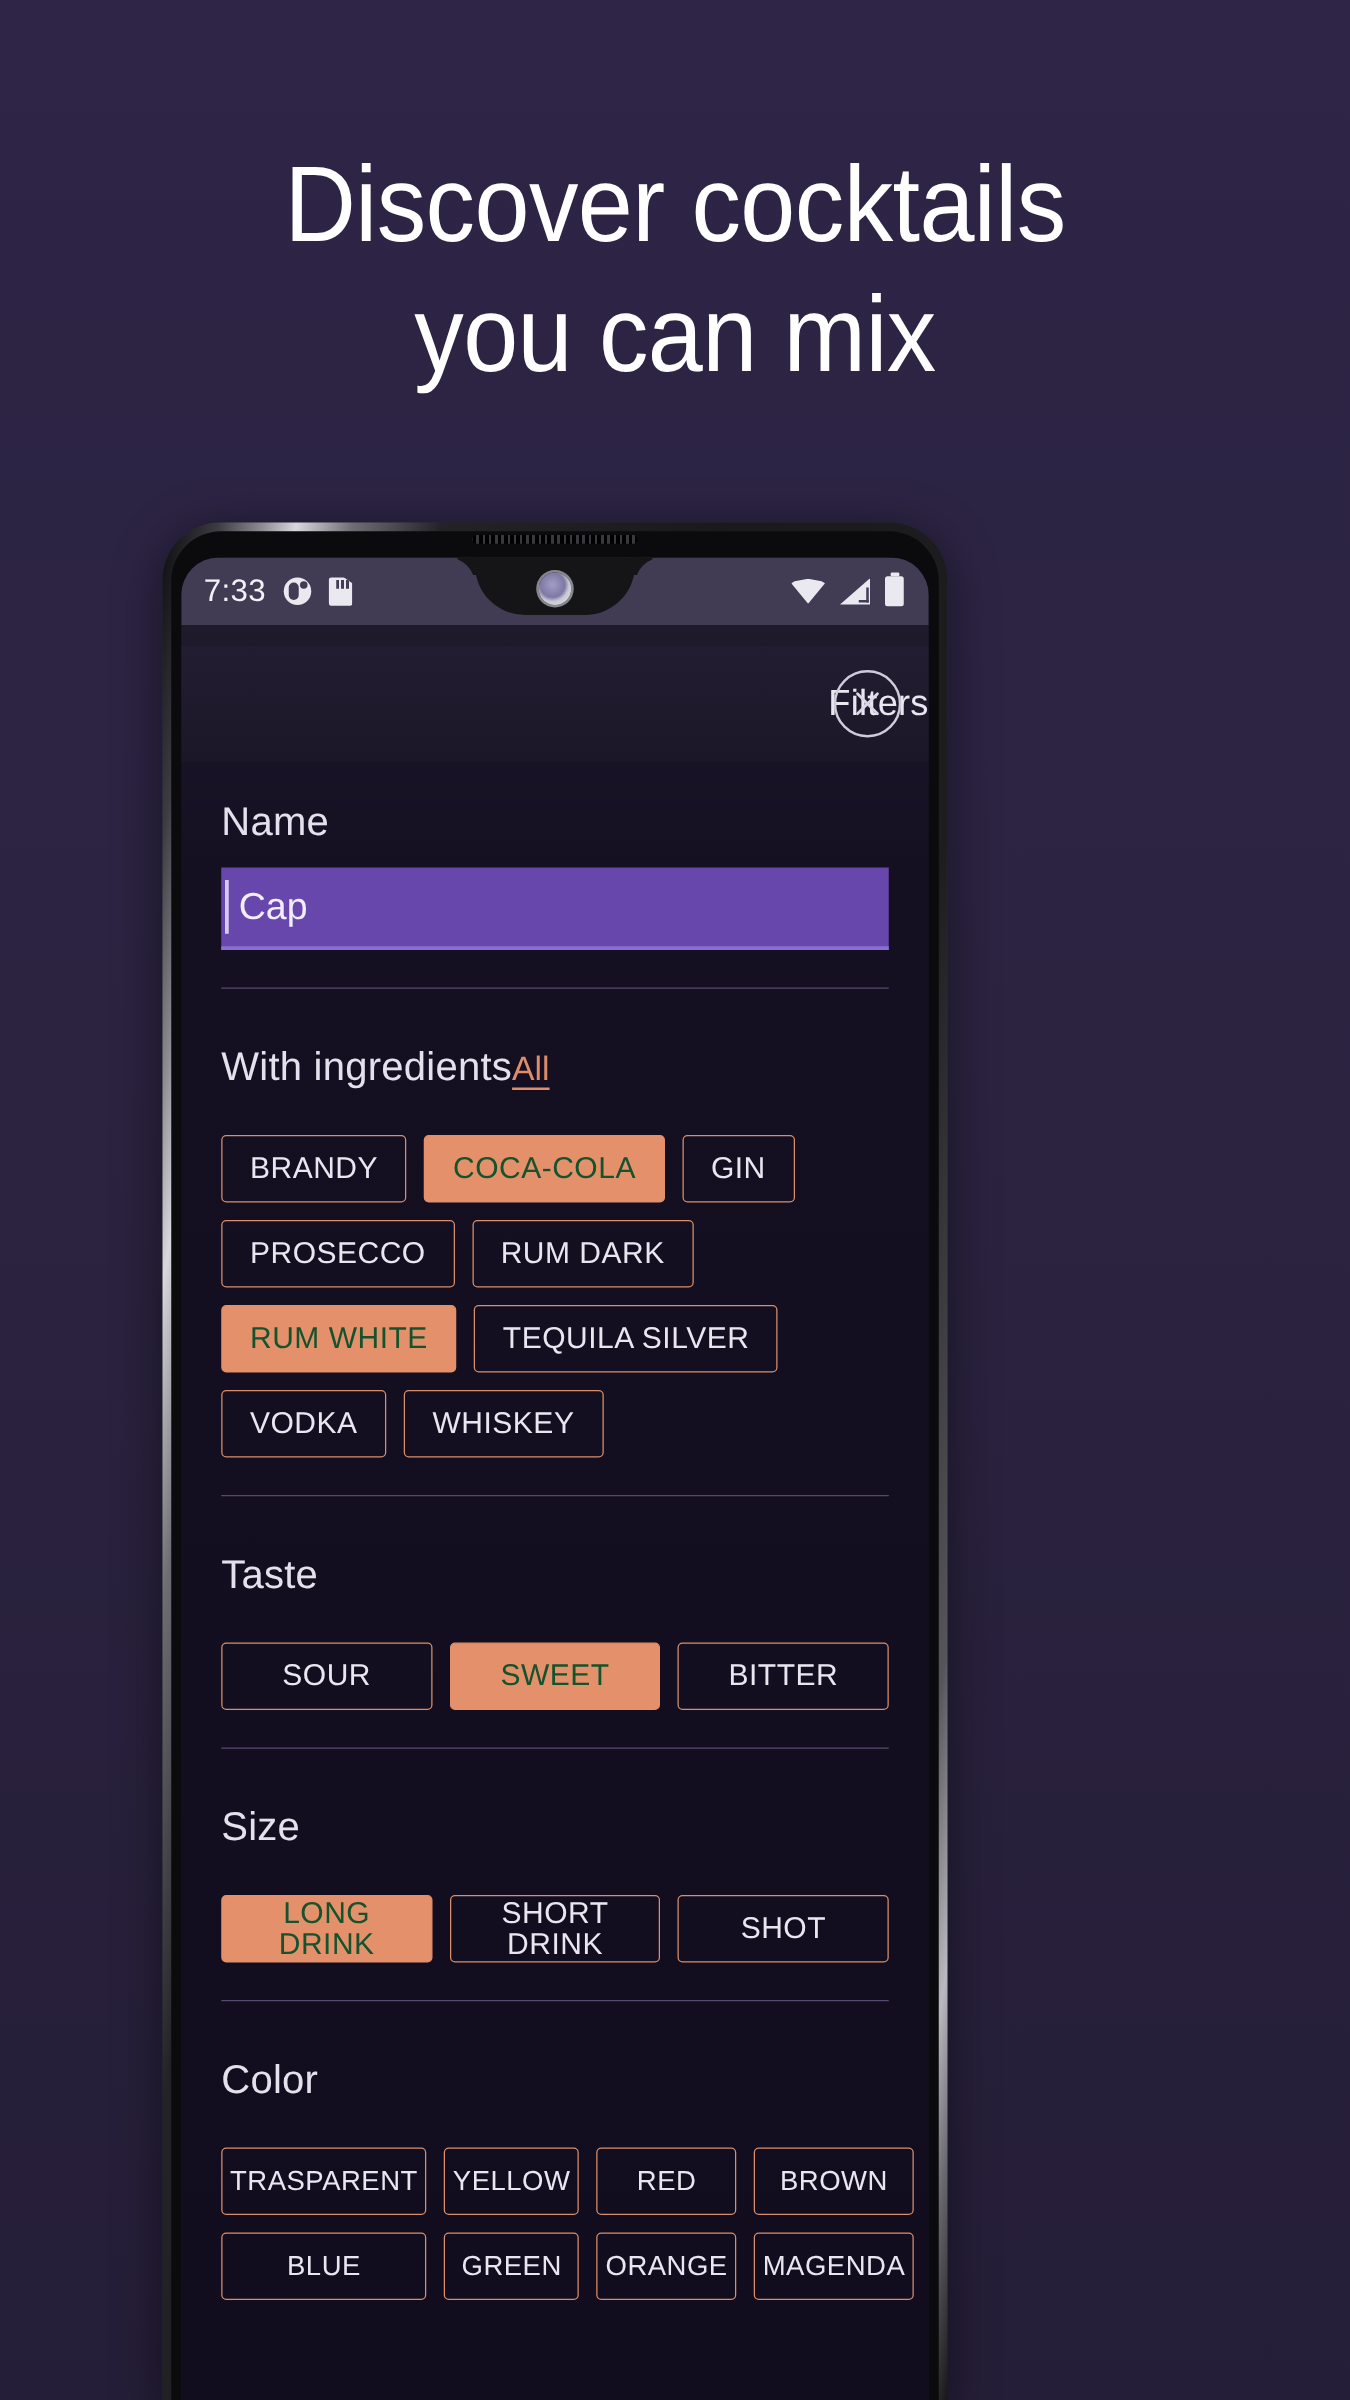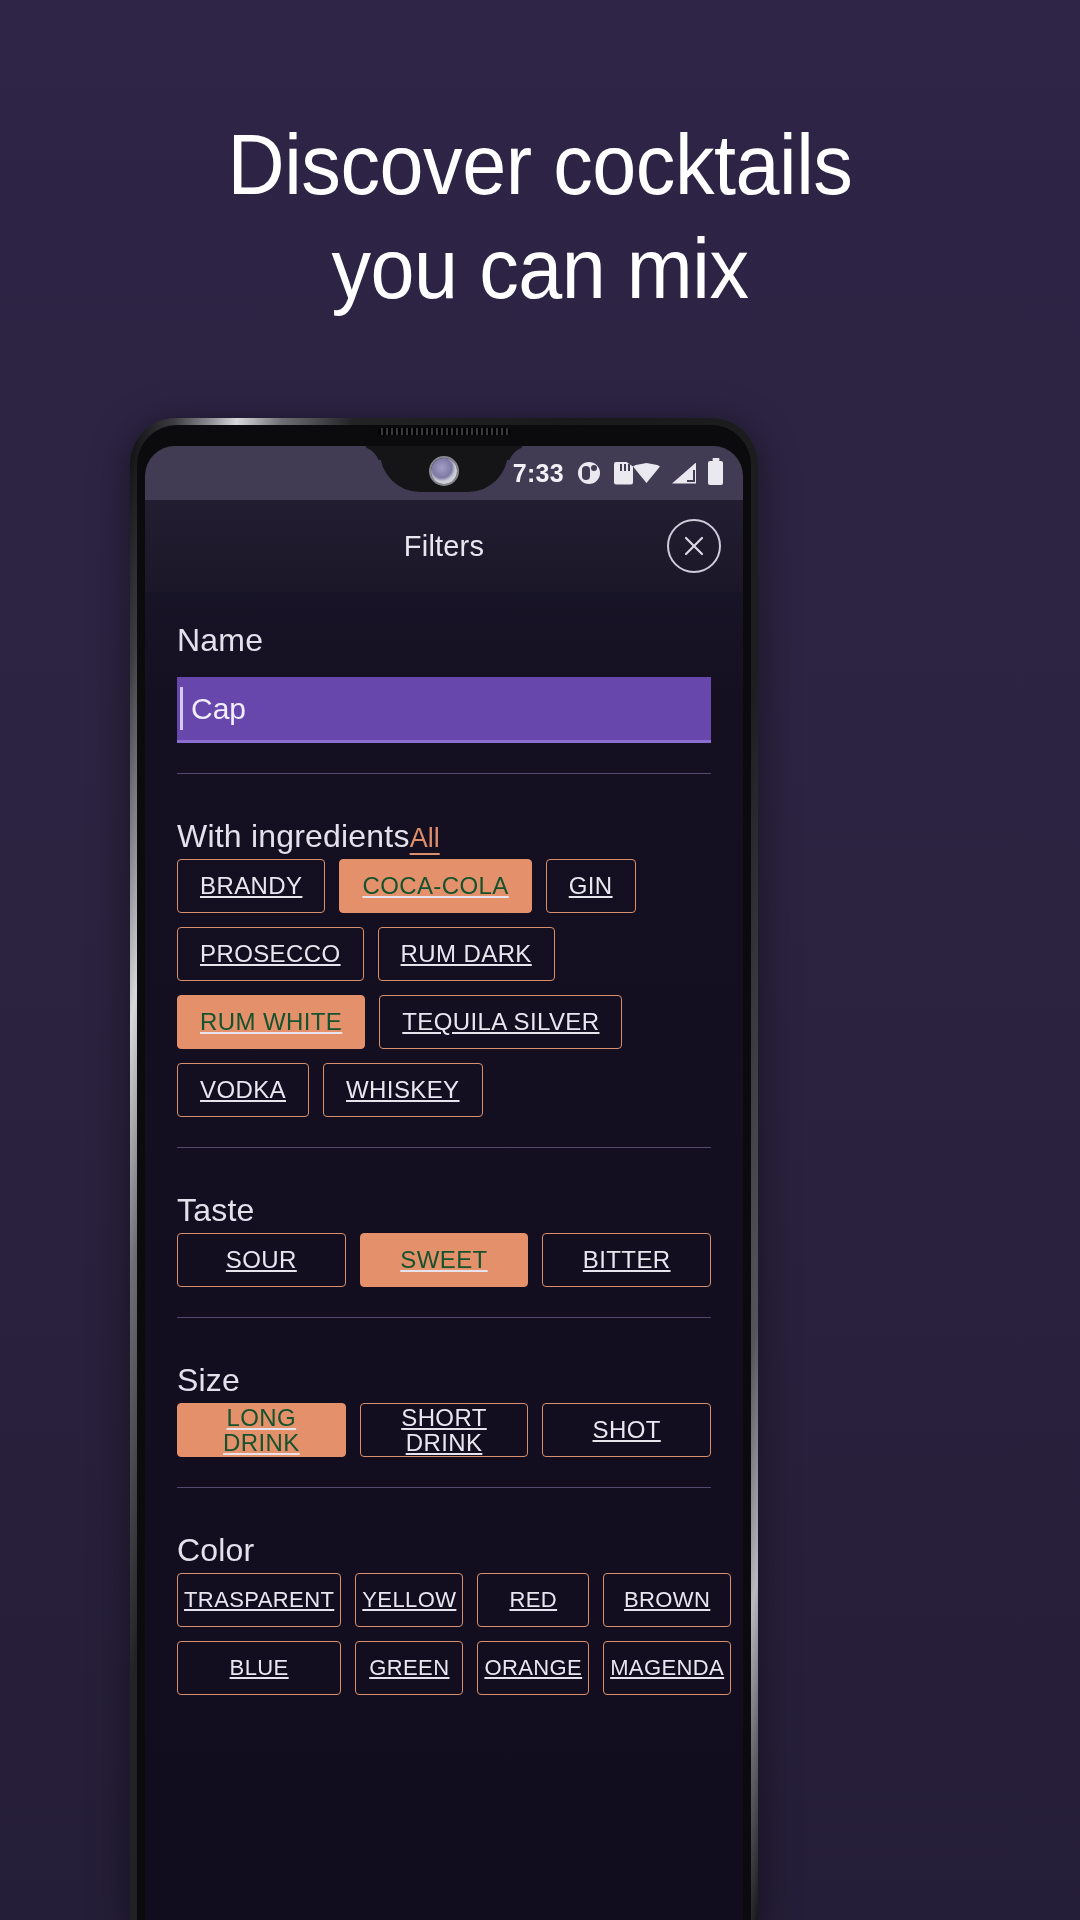--- a/index.html
+++ b/index.html
@@ -136,24 +136,23 @@
   }
 
   
   .statusbar {
     position: relative;
     z-index: 10;
     height: 54px;
     padding: 0 20px 0 18px;
     display: flex;
     align-items: center;
-    justify-content: flex-end;
+    justify-content: space-between;
     background: #413c54;
     color: #efeff4;
-    font-weight: bold;
   }
   .sb-left { display: flex; align-items: center; gap: 14px; }
   .sb-time { font-size: 25px; letter-spacing: 0.3px; color: #f2f2f6; }
   .sb-right { display: flex; align-items: center; gap: 12px; }
 
   .ic-contrast {
     width: 22px; height: 22px; border-radius: 50%;
     background: #e9e9ef;
     position: relative;
     overflow: hidden;
@@ -231,23 +230,24 @@
     height: calc(100% - 54px);
     background: linear-gradient(180deg, #1f1b2c 0%, #191528 5%, #140f21 14%, #120d1e 100%);
     color: #e7e4ee;
     overflow: hidden;
   }
 
   .topbar {
     height: 92px;
     display: flex;
     align-items: center;
-    justify-content: center;
+    justify-content: flex-end;
     position: relative;
     background: linear-gradient(180deg, #221d31 0%, #1b1728 100%);
+    margin-top: 17px;
   }
   .topbar-title {
     font-size: 29px;
     color: #e9e6f0;
     letter-spacing: 0.2px;
   }
   .close-btn {
     position: absolute;
     right: 22px;
     top: 50%;
@@ -314,22 +314,21 @@
     text-decoration: underline;
     text-underline-offset: 6px;
     text-decoration-thickness: 2px;
   }
 
   
   .chips {
     display: flex;
     flex-wrap: wrap;
     gap: 14px;
-    margin-top: 4px;
-    text-decoration: underline;
+    margin-top: 36px;
   }
   .chip {
     border: 1.5px solid #d98f6b;
     border-radius: 4px;
     background: transparent;
     color: #e9e6f0;
     font-size: 24px;
     letter-spacing: 0.4px;
     padding: 0 22px;
     height: 54px;

